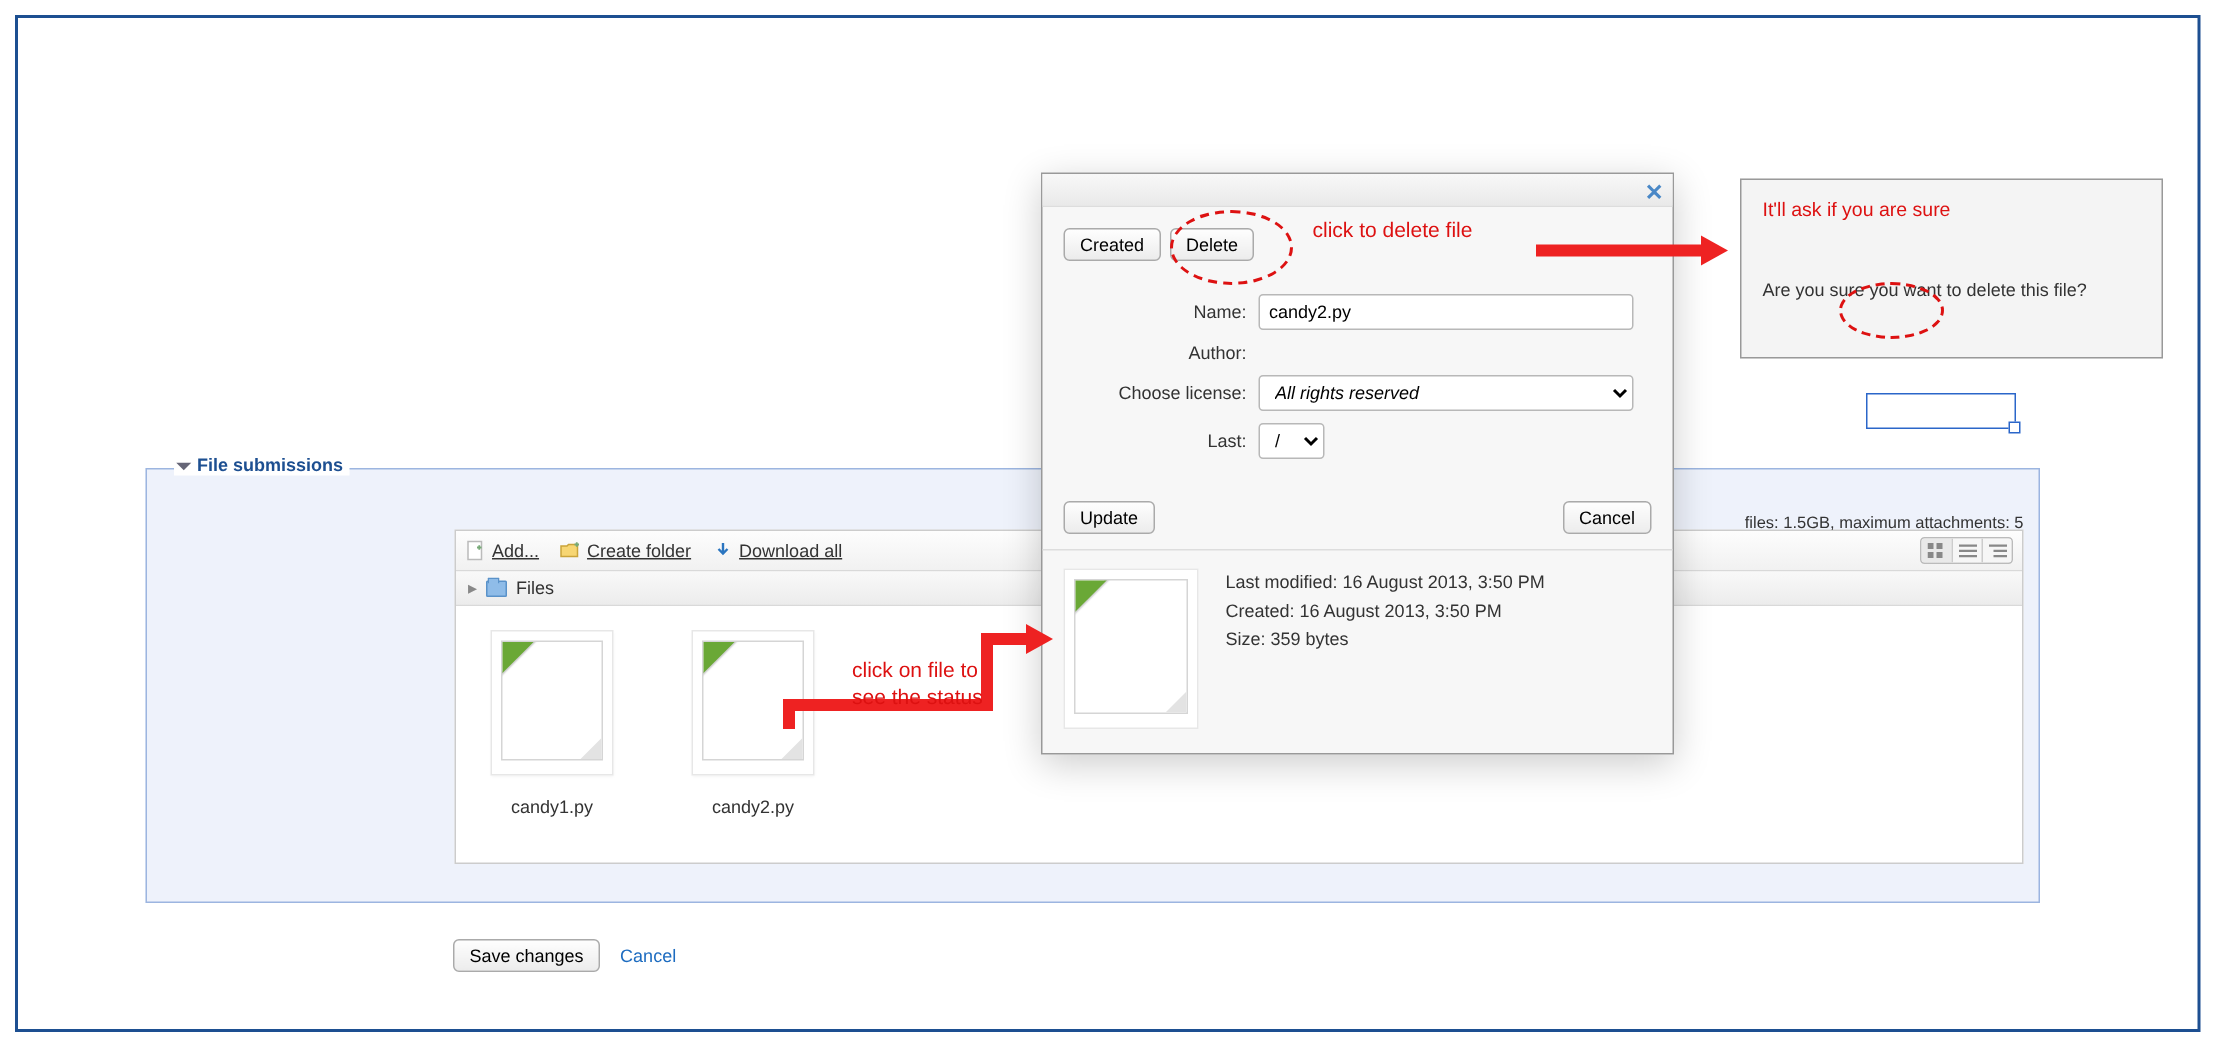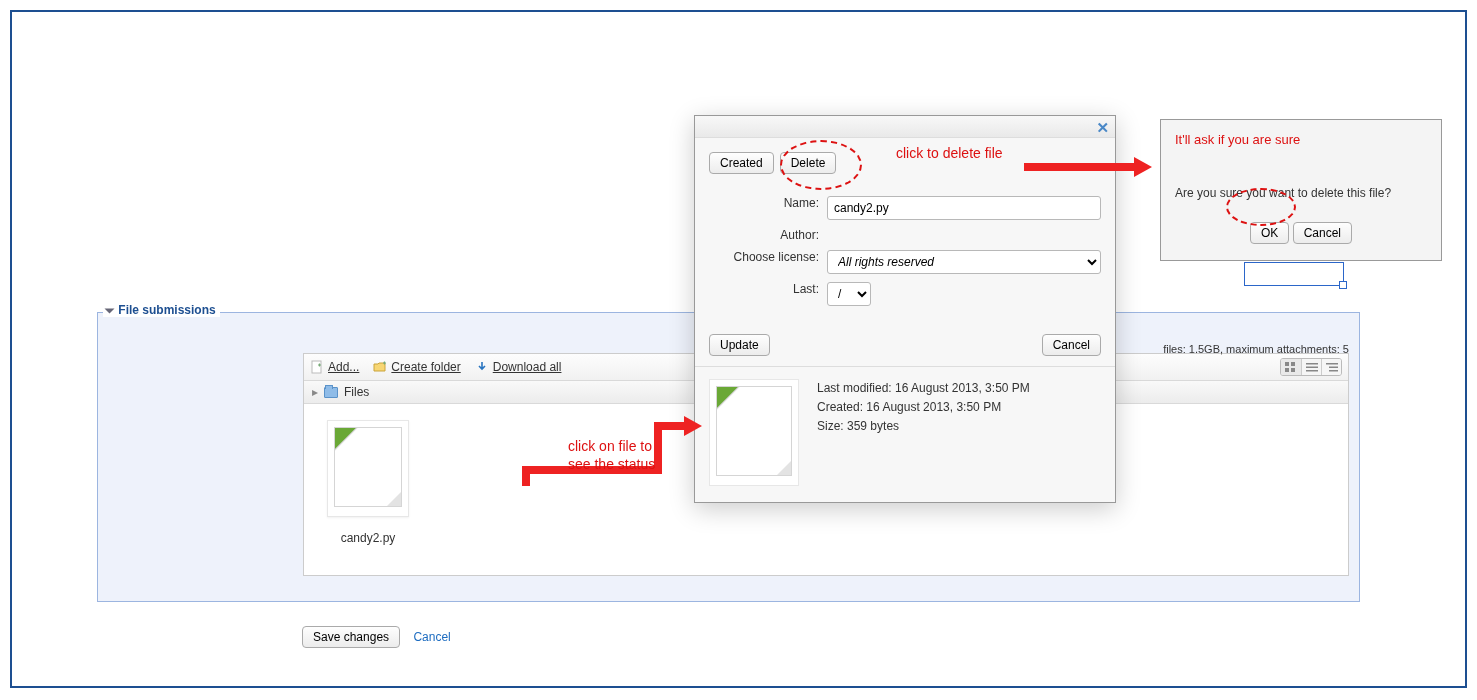--- a/index.html
+++ b/index.html
@@ -1,21 +1,21 @@
 <!DOCTYPE html>
 <html><head>
 <meta charset="utf-8">
 <style>
 * { box-sizing: border-box; margin: 0; padding: 0; }
 body { font-family: "Lucida Grande", Arial, sans-serif; font-size: 12px; color: #333; background: #fff; }
 .outer-frame { border: 2px solid #1d4f91; margin: 10px; padding: 12px; position: relative; height: 678px; }
 
 
 .fieldset { position: absolute; left: 85px; top: 300px; right: 105px; border: 1px solid #9cb5e0; background: #eef2fb; }
-.fieldset-legend { position: absolute; top: -10px; left: 5px; background: #fff; padding: 0 4px; color: #1d4f91; font-weight: bold; font-size: 12px; }
+.fieldset-legend { position: absolute; top: -10px; left: 18px; background: #fff; padding: 0 4px; color: #1d4f91; font-weight: bold; font-size: 12px; }
 .fieldset-legend .tri { display:inline-block; width:0; height:0; border-top:5px solid transparent; border-bottom:5px solid transparent; border-left:5px solid #667; transform: rotate(90deg); margin-right:3px; vertical-align: middle;}
 .size-hint { position: absolute; right: 10px; top: 30px; font-size: 11px; color: #333; }
 
 .filemanager { background: #fff; margin: 40px 10px 20px 205px; border:1px solid #ccc; }
 .fm-toolbar { background: linear-gradient(#fdfdfd,#f1f1f1); border-bottom:1px solid #d9d9d9; padding: 4px 6px; display:flex; align-items:center; justify-content: space-between; }
 .fm-toolbar-left { display:flex; gap:14px; align-items:center; }
 .fm-tool { display:flex; align-items:center; gap:4px; font-size:12px; color:#333; cursor:pointer;text-decoration:underline; }
 .fm-tool-icon { width:14px; height:14px; display:inline-block; }
 .fm-view { display:flex; border:1px solid #bbb; border-radius:3px; overflow:hidden; }
 .fm-view span { width:20px; height:16px; display:flex; align-items:center; justify-content:center; border-left:1px solid #ccc; background:#f6f6f6; cursor:pointer; }
@@ -36,21 +36,21 @@
 .bottom-actions { margin: 14px 0 0 205px; position: absolute; left: 85px; top: 600px; }
 .btn { background: linear-gradient(#fefefe,#ececec); border:1px solid #aaa; border-radius:4px; padding:3px 10px; font-size:12px; cursor:pointer; font-family:inherit;}
 .link { color:#1d6cc0; font-size:12px; margin-left:10px; cursor:pointer; }
 
 
 .dialog { position:absolute; left:682px; top:103px; width:422px; background:#f7f7f7; border:1px solid #999; box-shadow:0 6px 24px rgba(0,0,0,0.2); }
 .dialog-titlebar { background: linear-gradient(#f8f8f8,#e9e9e9); height:22px; position:relative; border-bottom:1px solid #ddd;}
 .dialog-close { position:absolute; right:6px; top:3px; color:#4a88c7; font-size:15px; cursor:pointer; font-weight:bold;}
 .dialog-section { padding:14px 14px 10px; }
 .dialog-btns { display:flex; gap:6px; }
-.form-row { display:flex; margin:8px 0; }
+.form-row { display:flex; align-items:center; margin:8px 12px; }
 .form-row label { width:110px; text-align:right; margin-right:8px; font-size:12px; color:#333;}
 .form-row input[type=text] { flex:1; border:1px solid #b8b8b8; border-radius:3px; padding:4px 6px; font-size:12px; background:#fff;}
 .form-row select { border:1px solid #b8b8b8; border-radius:3px; padding:3px 6px; font-size:12px; background:#fff;}
 .dialog-hr { border:none; border-top:1px solid #ddd; margin:0;}
 .dialog-actions { text-align:right; padding:10px 14px; display:flex; justify-content:space-between; gap:22px;}
 .dialog-footer { padding:12px 14px 16px; display:flex; gap:18px; align-items:flex-start;}
 .dialog-footer .meta { font-size:12px; line-height:1.6;}
 .thumb-frame { padding:6px; border:1px solid #e7e7e7; background:#fff;}
 
 
@@ -144,20 +144,29 @@
         <span>Files</span>
       </div>
       <div class="fm-body">
         <div class="file-thumb">
           <div class="file-icon-frame">
             <span class="doc-icon"><span class="ribbon"></span>
               <span class="line" style="margin-top:18px;"></span><span class="line"></span><span class="line"></span><span class="line"></span><span class="line"></span><span class="line"></span><span class="line"></span>
               <span class="fold"></span>
             </span>
           </div>
+          <div class="fname">candy1.py</div>
+        </div>
+        <div class="file-thumb">
+          <div class="file-icon-frame">
+            <span class="doc-icon"><span class="ribbon"></span>
+              <span class="line" style="margin-top:18px;"></span><span class="line"></span><span class="line"></span><span class="line"></span><span class="line"></span><span class="line"></span><span class="line"></span>
+              <span class="fold"></span>
+            </span>
+          </div>
           <div class="fname">candy2.py</div>
         </div>
       </div>
     </div>
   </div>
 
   <div class="bottom-actions">
     <button class="btn">Save changes</button>
     <span class="link">Cancel</span>
   </div>
@@ -209,28 +218,24 @@
         <div>Last modified: 16 August 2013, 3:50 PM</div>
         <div>Created: 16 August 2013, 3:50 PM</div>
         <div>Size: 359 bytes</div>
       </div>
     </div>
   </div>
 
   <div class="confirm">
     <div class="title-note">It'll ask if you are sure</div>
     <div class="msg">Are you sure you want to delete this file?</div>
-    <div class="acts">
-      <button class="btn">OK</button>
-      <button class="btn">Cancel</button>
-    </div>
   </div>
 
   <div class="dashed-ellipse" style="left:768px; top:128px; width:82px; height:50px;"></div>
-  <div class="annot-red" style="left:863px; top:133px;margin-left:21px;">click to delete file</div>
+  <div class="annot-red" style="left:863px; top:133px;">click to delete file</div>
 
   <div class="dashed-ellipse" style="left:1214px; top:176px; width:70px; height:38px;"></div>
 
   <div class="arrow-red" style="left:1012px; top:145px; width:130px; height:20px;">
     <div class="shaft" style="left:0; top:6px; width:112px;"></div>
     <div class="head" style="left:110px; top:0; border-top:10px solid transparent; border-bottom:10px solid transparent; border-left:18px solid #e22;"></div>
   </div>
 
   <div class="arrow-red" style="left:510px; top:402px; width:172px; height:72px;">
     <div class="shaft" style="left:0; top:52px; width:8px; height:20px;"></div>

